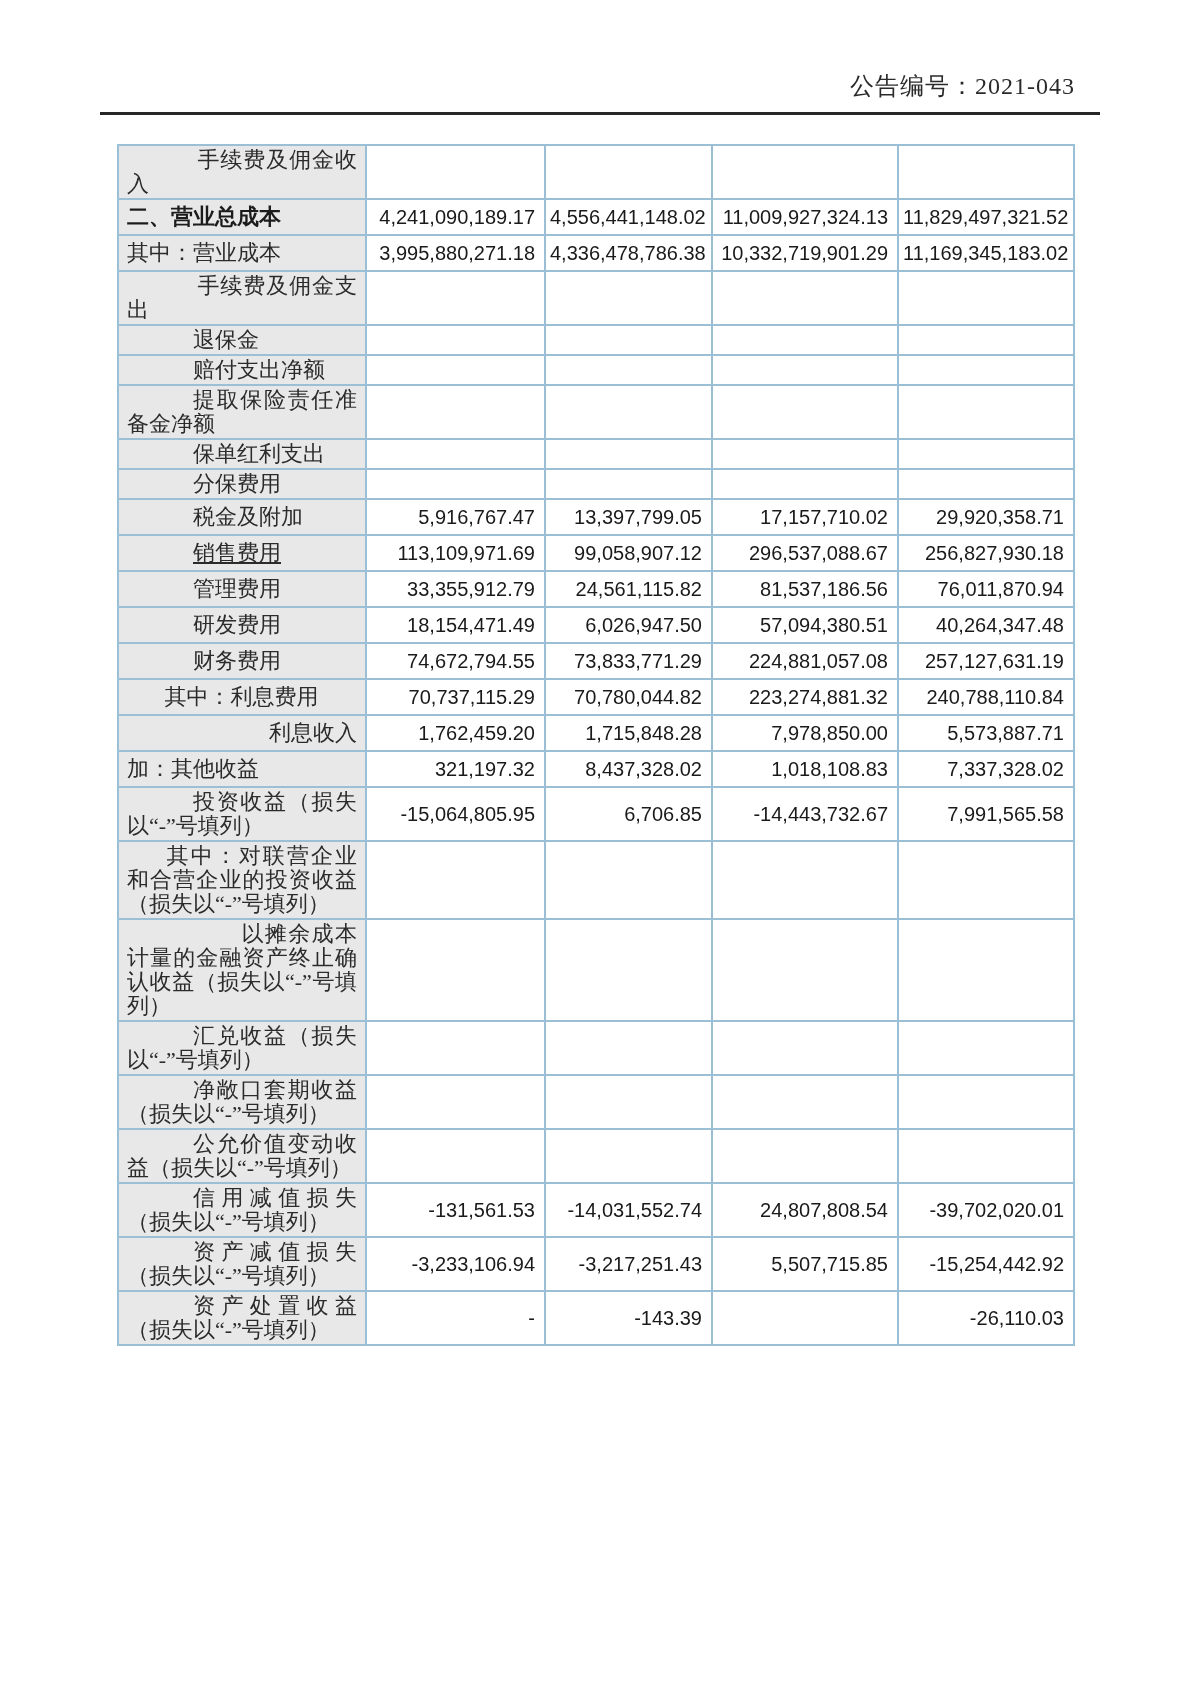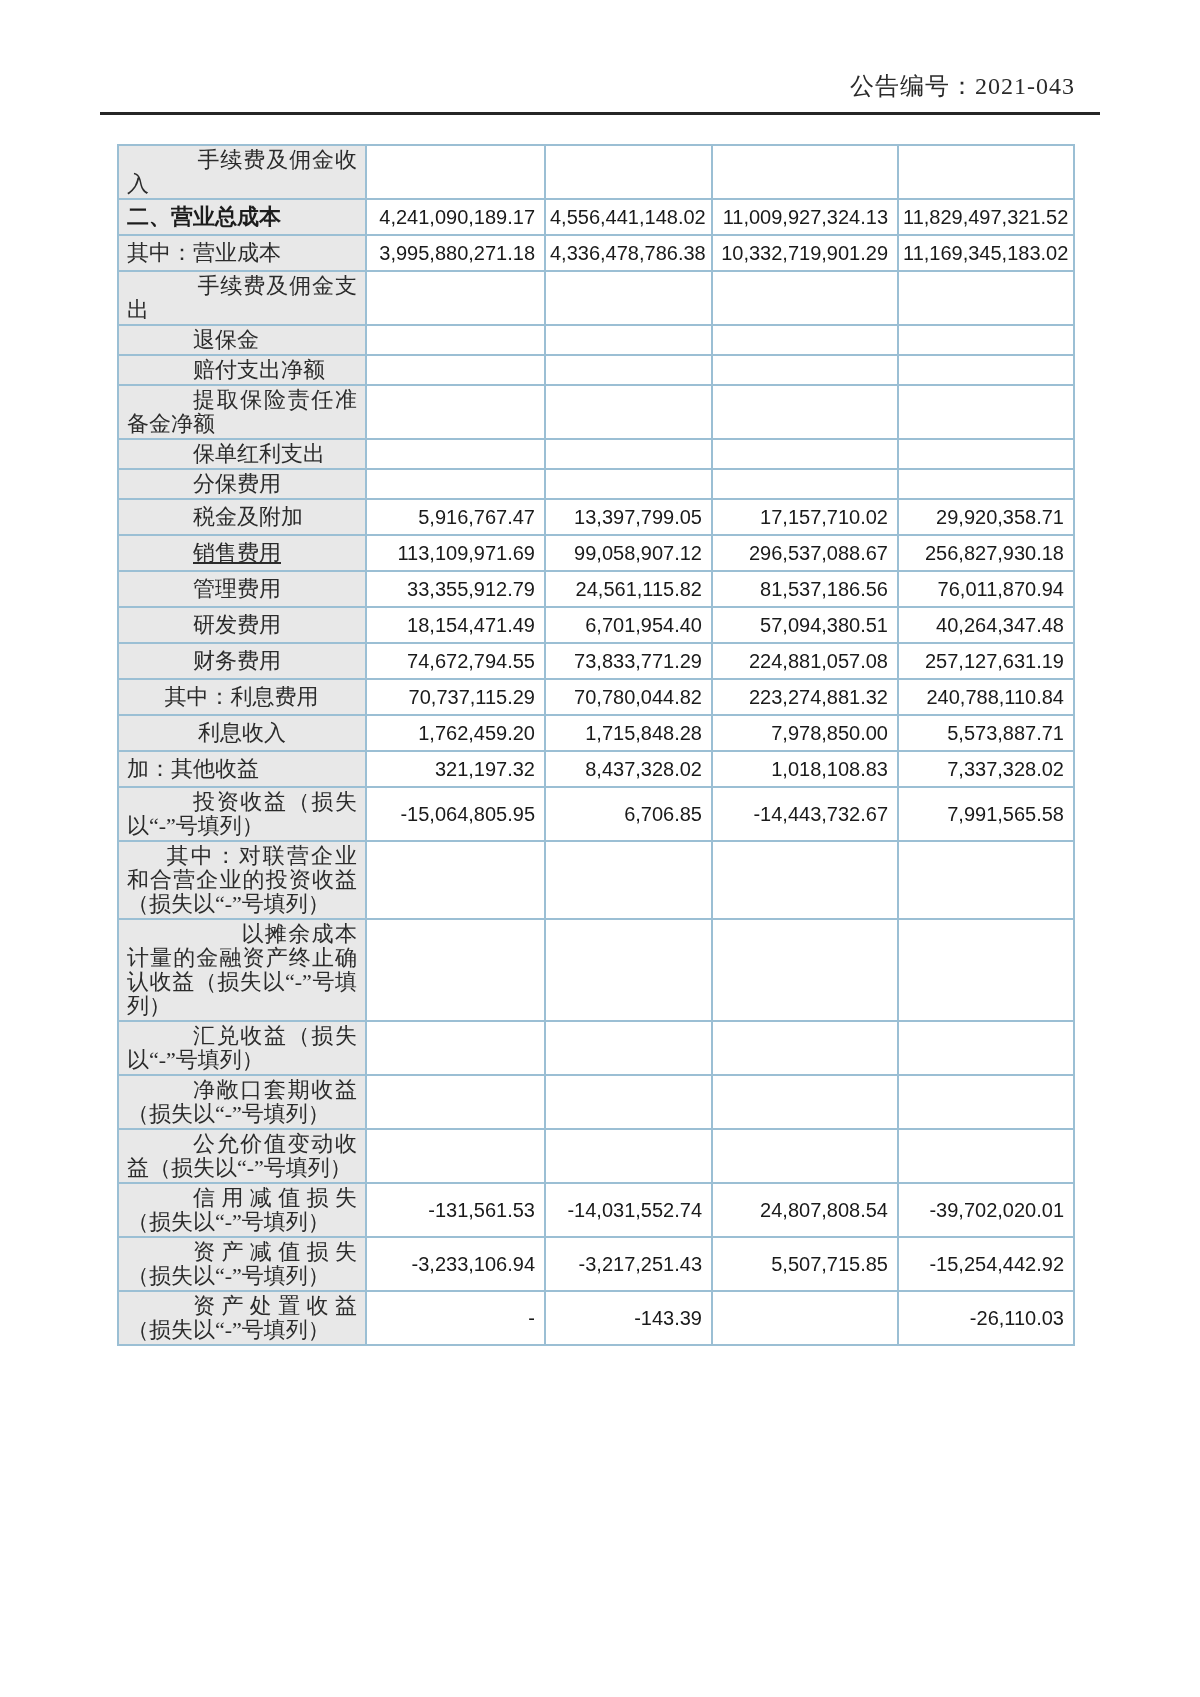--- a/index.html
+++ b/index.html
@@ -35,21 +35,21 @@
   }
   td.label{
     background:var(--label-bg);
     color:var(--label-ink);
     font-size:22px;line-height:24px;
     padding:2px 8px;
     text-align:justify;
     text-justify:inter-character;
     word-break:break-all;
   }
-  td.label.align-right{text-align:center;}
+  td.label.align-right{text-align:right;}
   td.label.bold{font-weight:bold;color:#1c1c1c;}
   td.num{
     background:#ffffff;
     color:var(--num-ink);
     font-family:"Liberation Sans","DejaVu Sans",sans-serif;
     font-size:20px;line-height:28px;
     padding:3px 9px 3px 4px;
     text-align:right;
     white-space:nowrap;
   }
@@ -150,21 +150,21 @@
       <tr>
         <td class="label" style="text-indent: 3em;">管理费用</td>
         <td class="num">33,355,912.79</td>
         <td class="num">24,561,115.82</td>
         <td class="num">81,537,186.56</td>
         <td class="num">76,011,870.94</td>
       </tr>
       <tr>
         <td class="label" style="text-indent: 3em;">研发费用</td>
         <td class="num">18,154,471.49</td>
-        <td class="num">6,701,954.40</td>
+        <td class="num">6,026,947.50</td>
         <td class="num">57,094,380.51</td>
         <td class="num">40,264,347.48</td>
       </tr>
       <tr>
         <td class="label" style="text-indent: 3em;">财务费用</td>
         <td class="num">74,672,794.55</td>
         <td class="num">73,833,771.29</td>
         <td class="num">224,881,057.08</td>
         <td class="num">257,127,631.19</td>
       </tr>

